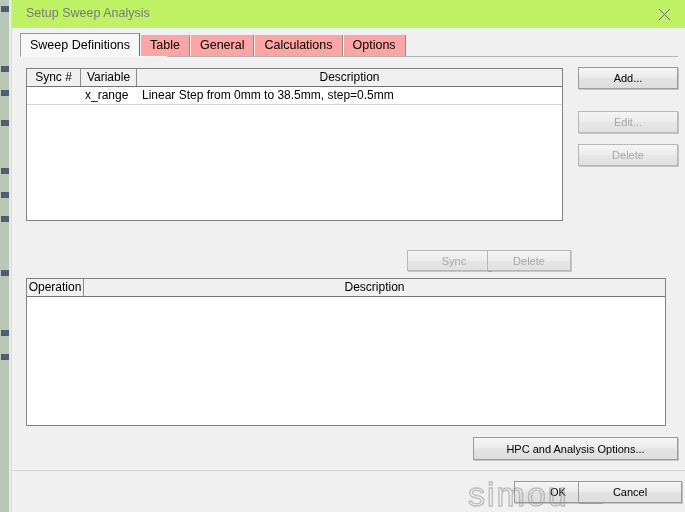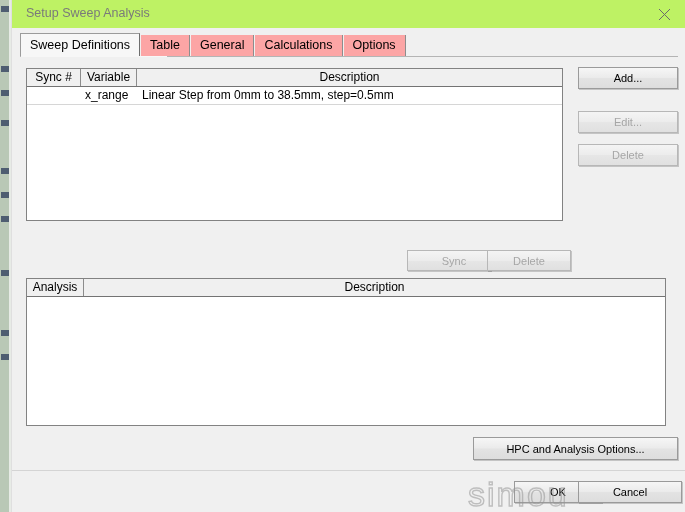--- a/index.html
+++ b/index.html
@@ -296,21 +296,21 @@
 
     <div class="btn" style="left:566px; top:39px; width:100px; height:22px;">Add...</div>
     <div class="btn disabled" style="left:566px; top:72px; width:100px; height:22px;">Edit...</div>
     <div class="btn disabled" style="left:566px; top:105px; width:100px; height:22px;">Delete</div>
 
     <div class="btn disabled" style="left:395px; top:211px; width:84px; height:21px;padding-left:10px;">Sync</div>
     <div class="btn disabled" style="left:475px; top:211px; width:84px; height:21px;">Delete</div>
 
     <div class="listview" id="operation-list" style="left:14px; top:250px; width:640px; height:148px;">
       <div class="lv-header">
-        <div class="lv-th" style="width:57px;">Analysis</div>
+        <div class="lv-th" style="width:57px;">Operation</div>
         <div class="lv-th" style="flex:1;">Description</div>
       </div>
       <div class="lv-body"></div>
     </div>
 
     <div class="btn" style="left:461px; top:409px; width:205px; height:23px;">HPC and Analysis Options...</div>
 
   </div>
 
   <div id="footer-sep"></div>

